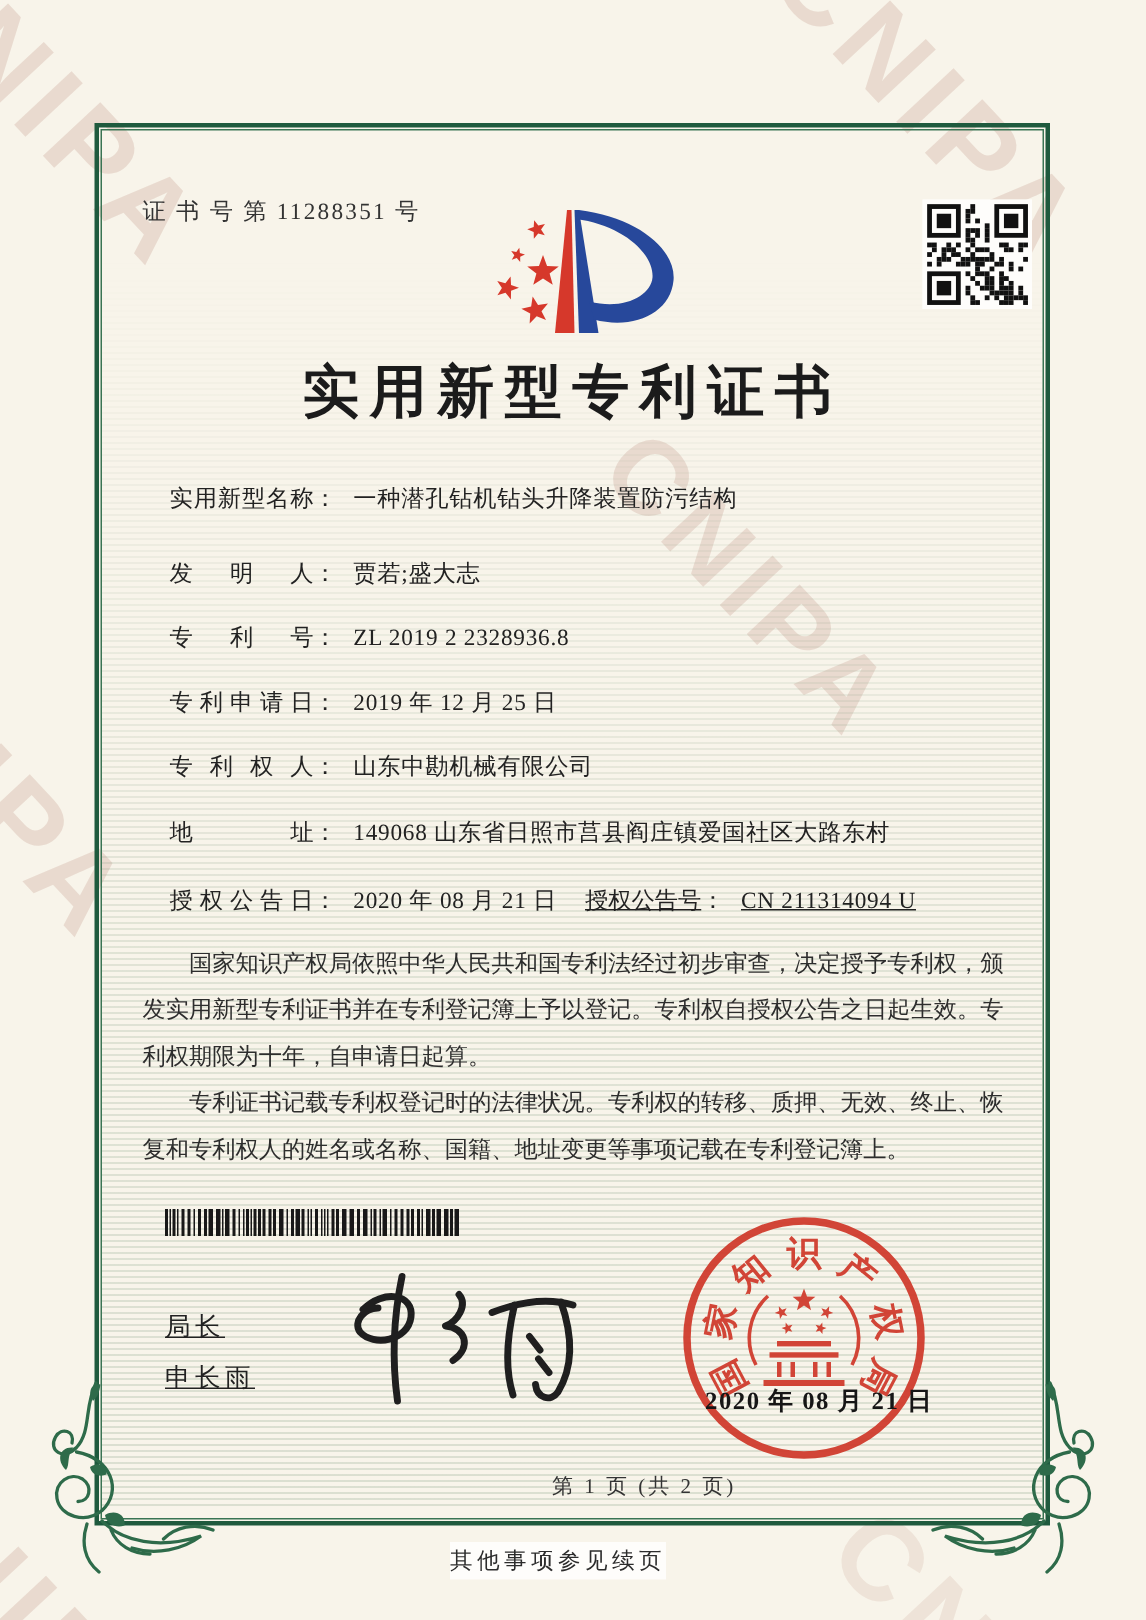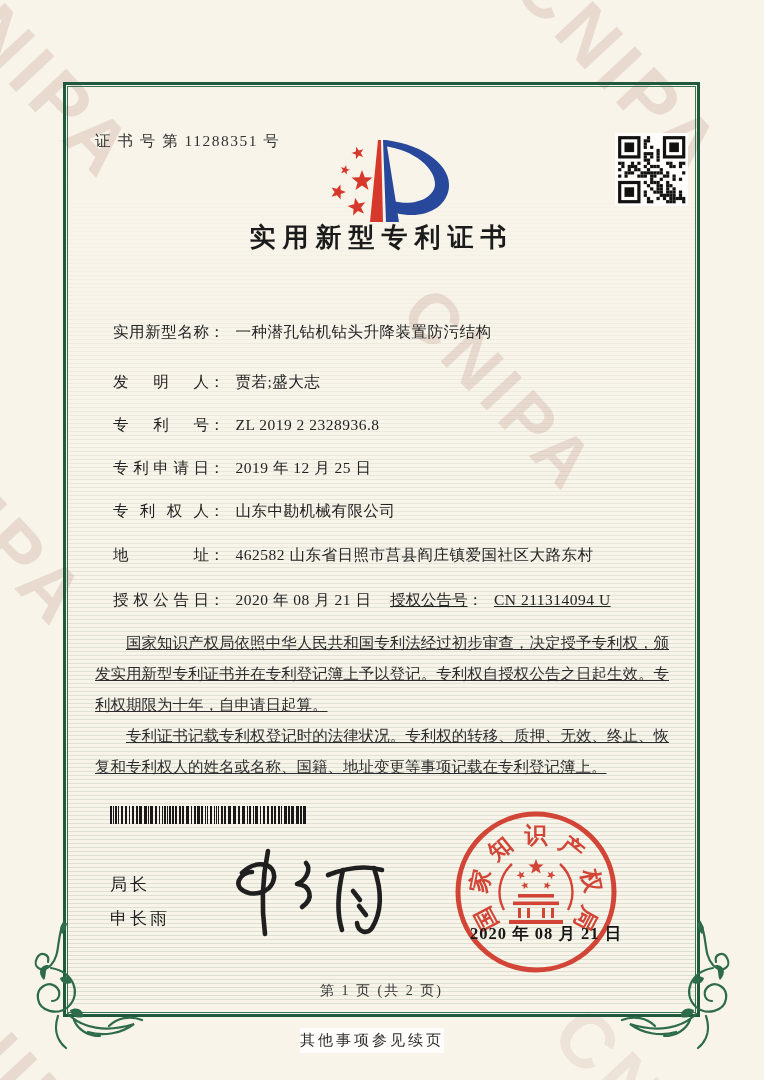--- a/index.html
+++ b/index.html
@@ -32,47 +32,47 @@
     background:repeating-linear-gradient(180deg,rgba(118,150,120,.22) 0 1px,rgba(0,0,0,0) 1px 4px);
     -webkit-mask-image:linear-gradient(180deg,rgba(0,0,0,0) 0 9%,rgba(0,0,0,.35) 30%,rgba(0,0,0,.85) 62%,#000 100%);
     mask-image:linear-gradient(180deg,rgba(0,0,0,0) 0 9%,rgba(0,0,0,.35) 30%,rgba(0,0,0,.85) 62%,#000 100%);
   }
   .content{position:absolute;inset:0;z-index:2;}
   
   .certno{position:absolute;left:95px;top:131px;font-size:15.5px;letter-spacing:1.5px;color:#333;text-align:right;}
   .logo{position:absolute;left:312px;top:124px;width:150px;height:106px;}
   .qr{position:absolute;left:615px;top:133px;width:73px;height:73px;background:#fefdfb;}
   .title{
-    position:absolute;left:63px;top:220px;width:637px;text-align:center;
-    font-size:26px;font-weight:700;letter-spacing:7px;color:#1b1b1b;
+    position:absolute;left:63px;top:236px;width:637px;text-align:center;
+    font-size:38px;font-weight:700;letter-spacing:7px;color:#1b1b1b;
   }
   
   .frow{position:absolute;left:113px;font-size:15.5px;color:#222;white-space:nowrap;}
   .flabel{display:inline-block;width:96px;text-align:justify;text-align-last:justify;}
   .fcolon{display:inline-block;margin-right:11px;}
   .fvalue{letter-spacing:.5px;}
   .grant2{position:absolute;left:277px;top:0;text-decoration:underline;}
   
   .paras{
     position:absolute;left:95px;top:627px;width:574px;
-    font-size:15.5px;line-height:31px;text-align:justify;color:#2d2d2d;text-decoration:underline;
+    font-size:15.5px;line-height:31px;text-align:justify;color:#2d2d2d;
   }
   .paras p{margin:0;text-indent:2em;}
   
   .barcode{position:absolute;left:110px;top:806px;width:200px;height:18px;}
-  .director{position:absolute;left:110px;top:868px;font-size:17px;letter-spacing:3px;line-height:34px;color:#222;}
+  .director{position:absolute;left:110px;top:868px;font-size:17px;letter-spacing:3px;line-height:34px;color:#222;text-decoration:underline;}
   .signature{position:absolute;left:222px;top:843px;width:175px;height:97px;}
   .seal{position:absolute;left:452px;top:804px;width:168px;height:172px;z-index:3;opacity:.92;}
   .sealdate{
     position:absolute;left:470px;top:923px;z-index:4;
     font-size:16.5px;font-weight:600;letter-spacing:1px;color:#161616;
   }
   .pageinfo{
     position:absolute;left:63px;top:982px;width:637px;text-align:center;
-    font-size:14px;letter-spacing:2px;color:#333;
+    font-size:14px;letter-spacing:2px;color:#333;padding-left:48px;
   }
   .footnote{
     position:absolute;left:300px;top:1028px;z-index:2;
     background:rgba(255,255,255,.78);padding:3px 0;
     font-size:15px;letter-spacing:3px;color:#2c2c2c;
   }
   .flourish{position:absolute;width:135px;height:135px;z-index:2;}
   #flr1{left:14px;top:920px;}
   #flr2{left:615px;top:920px;transform:scaleX(-1);}
 </style>
@@ -272,21 +272,21 @@
   <div class="frow" style="top:415px">
     <span class="flabel">专 利 号</span><span class="fcolon">：</span><span class="fvalue">ZL 2019 2 2328936.8</span>
   </div>
   <div class="frow" style="top:458px">
     <span class="flabel">专利申请日</span><span class="fcolon">：</span><span class="fvalue">2019 年 12 月 25 日</span>
   </div>
   <div class="frow" style="top:501px">
     <span class="flabel">专 利 权 人</span><span class="fcolon">：</span><span class="fvalue">山东中勘机械有限公司</span>
   </div>
   <div class="frow" style="top:545px">
-    <span class="flabel">地 址</span><span class="fcolon">：</span><span class="fvalue">462582 山东省日照市莒县阎庄镇爱国社区大路东村</span>
+    <span class="flabel">地 址</span><span class="fcolon">：</span><span class="fvalue">149068 山东省日照市莒县阎庄镇爱国社区大路东村</span>
   </div>
   <div class="frow" style="top:590px;width:574px">
     <span class="flabel">授权公告日</span><span class="fcolon">：</span><span class="fvalue">2020 年 08 月 21 日</span>
     <span class="grant2">
       <span>授权公告号</span><span class="fcolon">：</span><span class="fvalue">CN 211314094 U</span>
     </span>
   </div>
 
   <div class="paras">
     <p>国家知识产权局依照中华人民共和国专利法经过初步审查，决定授予专利权，颁发实用新型专利证书并在专利登记簿上予以登记。专利权自授权公告之日起生效。专利权期限为十年，自申请日起算。</p>

